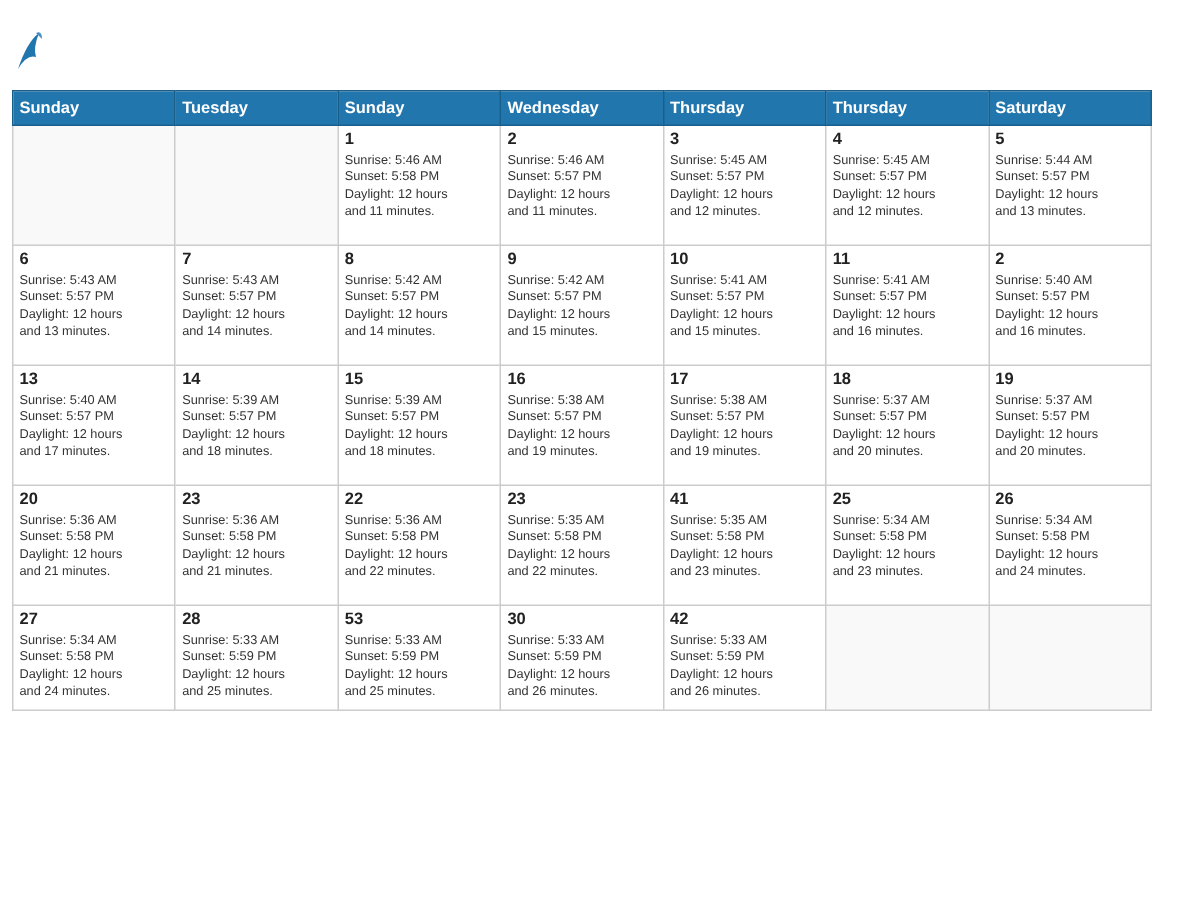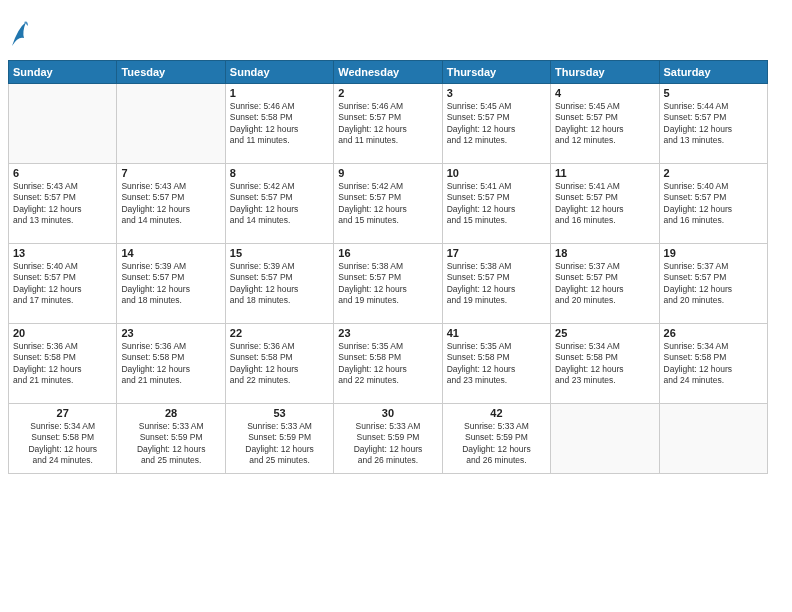--- a/index.html
+++ b/index.html
@@ -87,21 +87,20 @@
     .cell-text {
       font-size: 8.5px;
       line-height: 1.35;
       color: #333;
     }
     .empty-cell {
       background: #f9f9f9;
     }
     .last-row td {
       height: 70px;
-      text-align: center;
     }
   </style>
 </head>
 <body>
 
 <div class="page">
   <div class="header">
     <div class="logo">
       <div class="logo-text">
         <span class="logo-general"></span>

